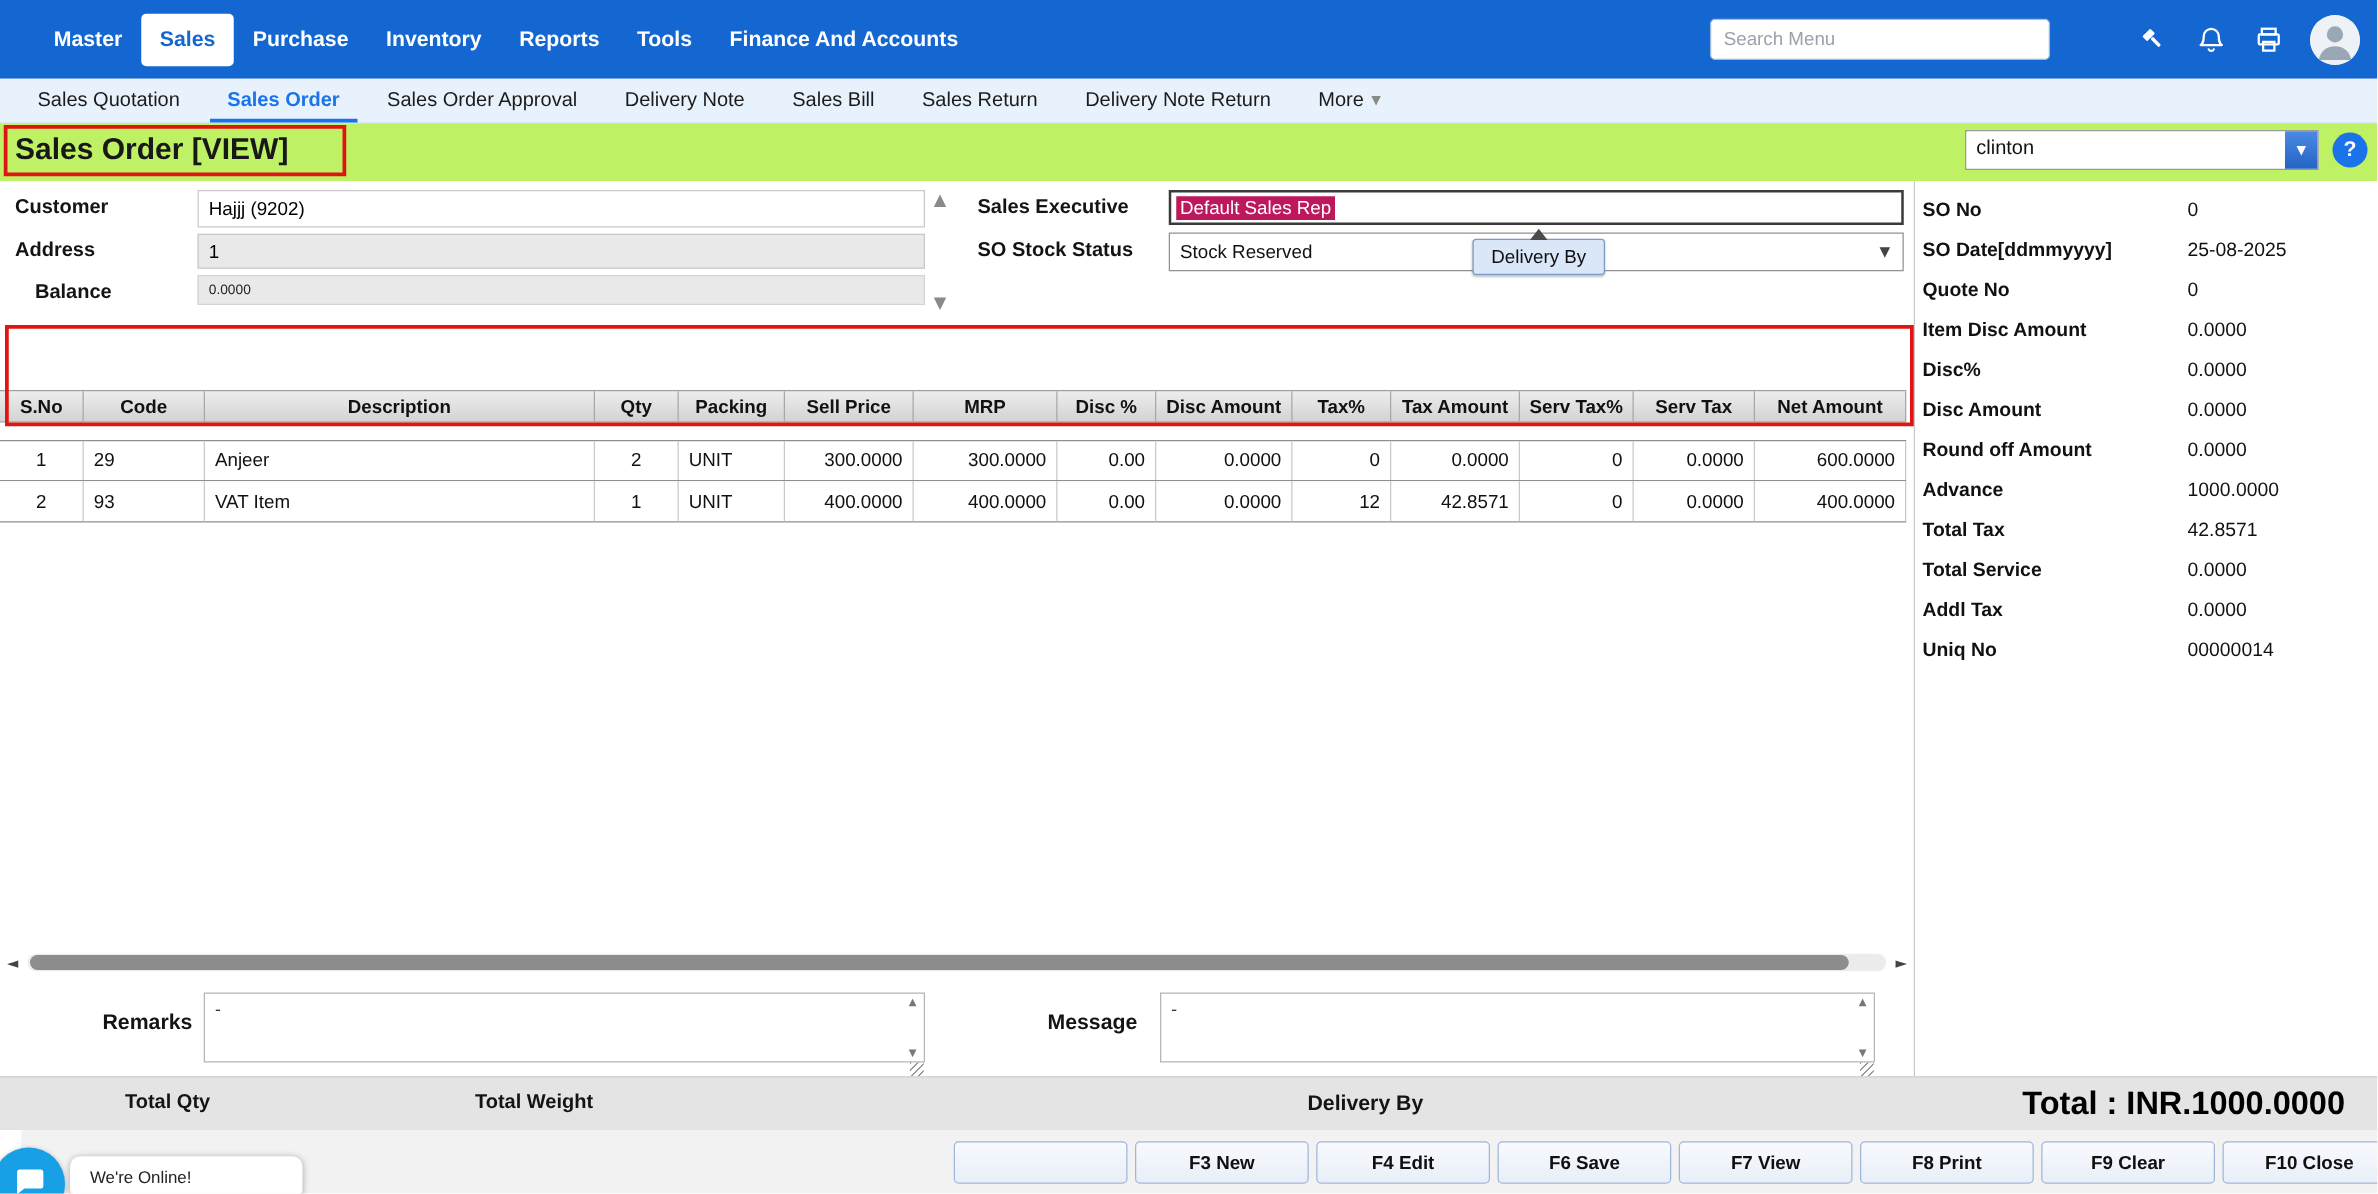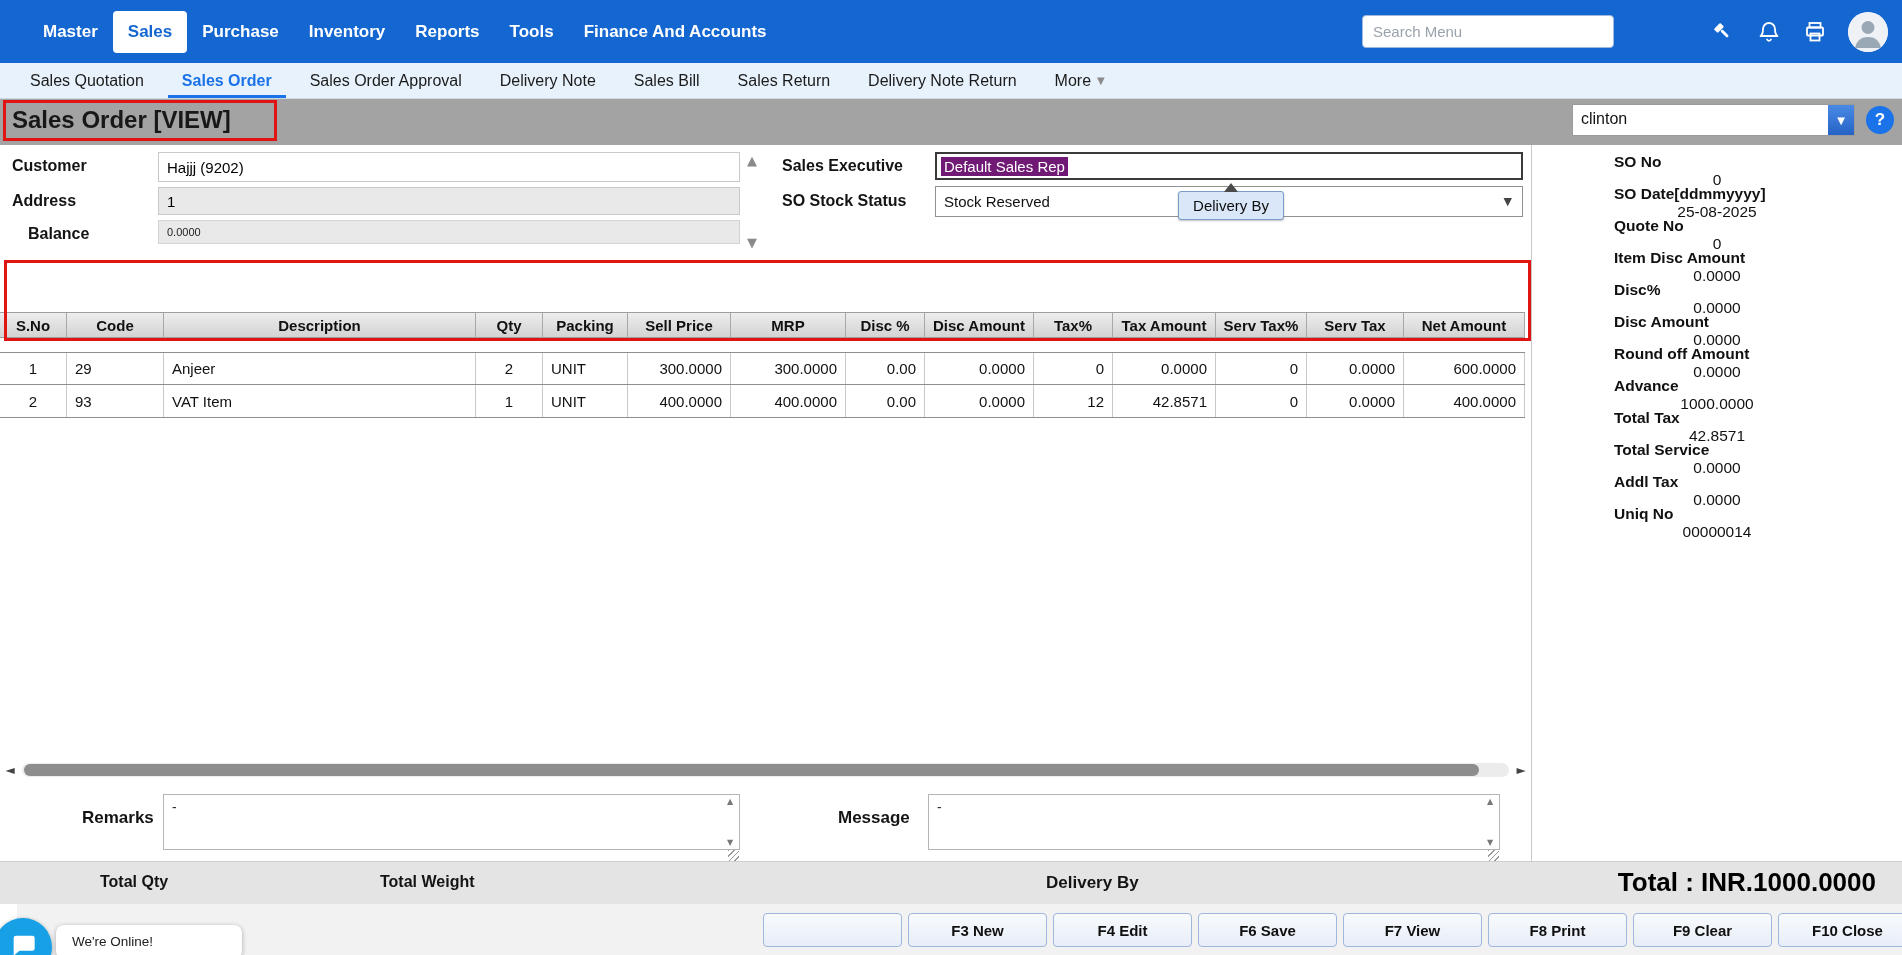--- a/index.html
+++ b/index.html
@@ -7,69 +7,69 @@
   .screen { position:relative; width:1902px; height:955px; overflow:hidden; background:#fff; }
   .abs { position:absolute; }
   .glyph { font-family:"DejaVu Sans", sans-serif; }
 
   
   .topnav { position:absolute; top:0; left:0; width:1902px; height:63px; background:#1467d1;
             display:flex; align-items:center; padding:0 14px 0 28px; }
   .nav-item { color:#fff; font-weight:700; font-size:17px; padding:0 15px; height:42px; line-height:42px;
               cursor:pointer; white-space:nowrap; }
   .nav-item.active { background:#fff; color:#1467d1; border-radius:4px; }
-  .nav-search { margin-left:auto; margin-right:96px; width:252px; height:33px; border:1px solid #9db9e0;
+  .nav-search { margin-left:auto; margin-right:70px; width:272px; height:33px; border:1px solid #9db9e0;
                 border-radius:4px; padding:0 10px; font-size:15px; color:#333; outline:none;
                 font-family:"Liberation Sans", sans-serif; }
   .nav-search::placeholder { color:#9aa2ad; }
   .nav-icons { display:flex; align-items:center; gap:20px; }
   .nav-icon { width:26px; height:26px; display:flex; align-items:center; justify-content:center; cursor:pointer; }
   .avatar-wrap { width:40px; height:40px; border-radius:50%; overflow:hidden; background:#eef2f7; cursor:pointer; }
 
   
   .tabbar { position:absolute; top:63px; left:0; width:1902px; height:36px; background:#e8f2fc;
             border-bottom:1px solid #ccd8e4; display:flex; align-items:stretch; padding-left:16px; gap:10px; }
   .tab { font-size:16px; color:#1b1b1b; padding:0 14px; display:flex; align-items:center; cursor:pointer; white-space:nowrap; }
   .tab.active { color:#1a73e8; font-weight:700; box-shadow:inset 0 -3px 0 #1a73e8; }
   .more-caret { color:#8a8a8a; font-size:10px; margin-left:6px; }
 
   
-  .titlerow { position:absolute; top:99px; left:0; width:1902px; height:46px; background:#a3a3a3; }
+  .titlerow { position:absolute; top:99px; left:0; width:1902px; height:46px; background:#bef264; }
   .page-title { position:absolute; left:12px; top:7px; font-size:24px; font-weight:700; color:#181818; }
   .user-combo { position:absolute; left:1572px; top:5px; width:283px; height:32px; border:1px solid #9a9a9a;
                 background:#fff; display:flex; cursor:pointer;gap:20px; }
   .user-combo .val { flex:1; font-size:16px; padding:5px 8px; color:#111; }
   .user-combo .dd { width:26px; background:linear-gradient(#4a8ae6,#2563c4); color:#fff; display:flex;
                     align-items:center; justify-content:center; font-size:10px; }
   .help-circle { position:absolute; left:1866px; top:7px; width:28px; height:28px; border-radius:50%;
                  background:#1a73e8; color:#fff; font-weight:700; font-size:17px; display:flex;
                  align-items:center; justify-content:center; cursor:pointer; }
 
   
   .content { position:absolute; top:145px; left:0; width:1902px; height:716px; background:#fff; }
   .left-area { position:absolute; left:0; top:0; width:1531px; height:716px; }
   .right-panel { position:absolute; left:1531px; top:0; width:371px; height:716px;
                  border-left:1px solid #c9c9c9; background:#fff; padding-top:8px; }
-  .rp-row { display:flex; height:32px; align-items:center;flex-direction:column; }
+  .rp-row { display:flex; height:32px; align-items:center; }
   .rp-label { width:218px; padding-left:6px; font-weight:700; font-size:15.5px; color:#111; }
   .rp-value { font-size:15.5px; color:#111; }
 
   
   .form { position:absolute; left:0; top:0; width:1531px; height:119px; }
   .flabel { position:absolute; font-weight:700; font-size:16px; color:#141414; }
   .field-customer { left:158px; top:7px; width:582px; height:30px; border:1px solid #c9c9c9;
                     font-size:15px; padding:0 8px; font-family:"Liberation Sans", sans-serif; }
   .field-address  { left:158px; top:42px; width:582px; height:28px; background:#e9e9e9; border:1px solid #c9c9c9;
                     font-size:15px; padding:0 8px; font-family:"Liberation Sans", sans-serif; }
   .field-balance  { left:158px; top:75px; width:582px; height:24px; background:#e9e9e9; border:1px solid #d4d4d4;
                     font-size:11px; padding:5px 8px 0; color:#222; }
   .vs-arrow { position:absolute; left:747px; color:#8a8a8a; font-size:13px; cursor:pointer; }
   .se-input { position:absolute; left:935px; top:7px; width:588px; height:28px; border:2px solid #3a3a3a;
               background:#fff; display:flex; align-items:center; padding:0 4px; cursor:text; }
-  .se-sel { background:#701a75; color:#fff; font-size:15px; padding:1px 3px; }
+  .se-sel { background:#be185d; color:#fff; font-size:15px; padding:1px 3px; }
   .status-select { position:absolute; left:935px; top:41px; width:588px; height:31px; border:1px solid #919191;
                    background:#fff; display:flex; align-items:center; justify-content:space-between;
                    padding:0 10px 0 8px; font-size:15px; color:#111; cursor:pointer; }
   .status-caret { color:#444; font-size:11px; }
   .tooltip { position:absolute; left:1178px; top:46px; width:106px; height:29px; background:#d9e7f8;
              border:1px solid #7b9cc8; border-radius:3px; display:flex; align-items:center; justify-content:center;
              font-size:15px; color:#0f0f0f; z-index:20; box-shadow:0 1px 2px rgba(0,0,0,.25); }
   .tooltip::before { content:""; position:absolute; top:-9px; left:50%; margin-left:-7px;
                      border-left:7px solid transparent; border-right:7px solid transparent;
                      border-bottom:9px solid #4a4a4a; }

